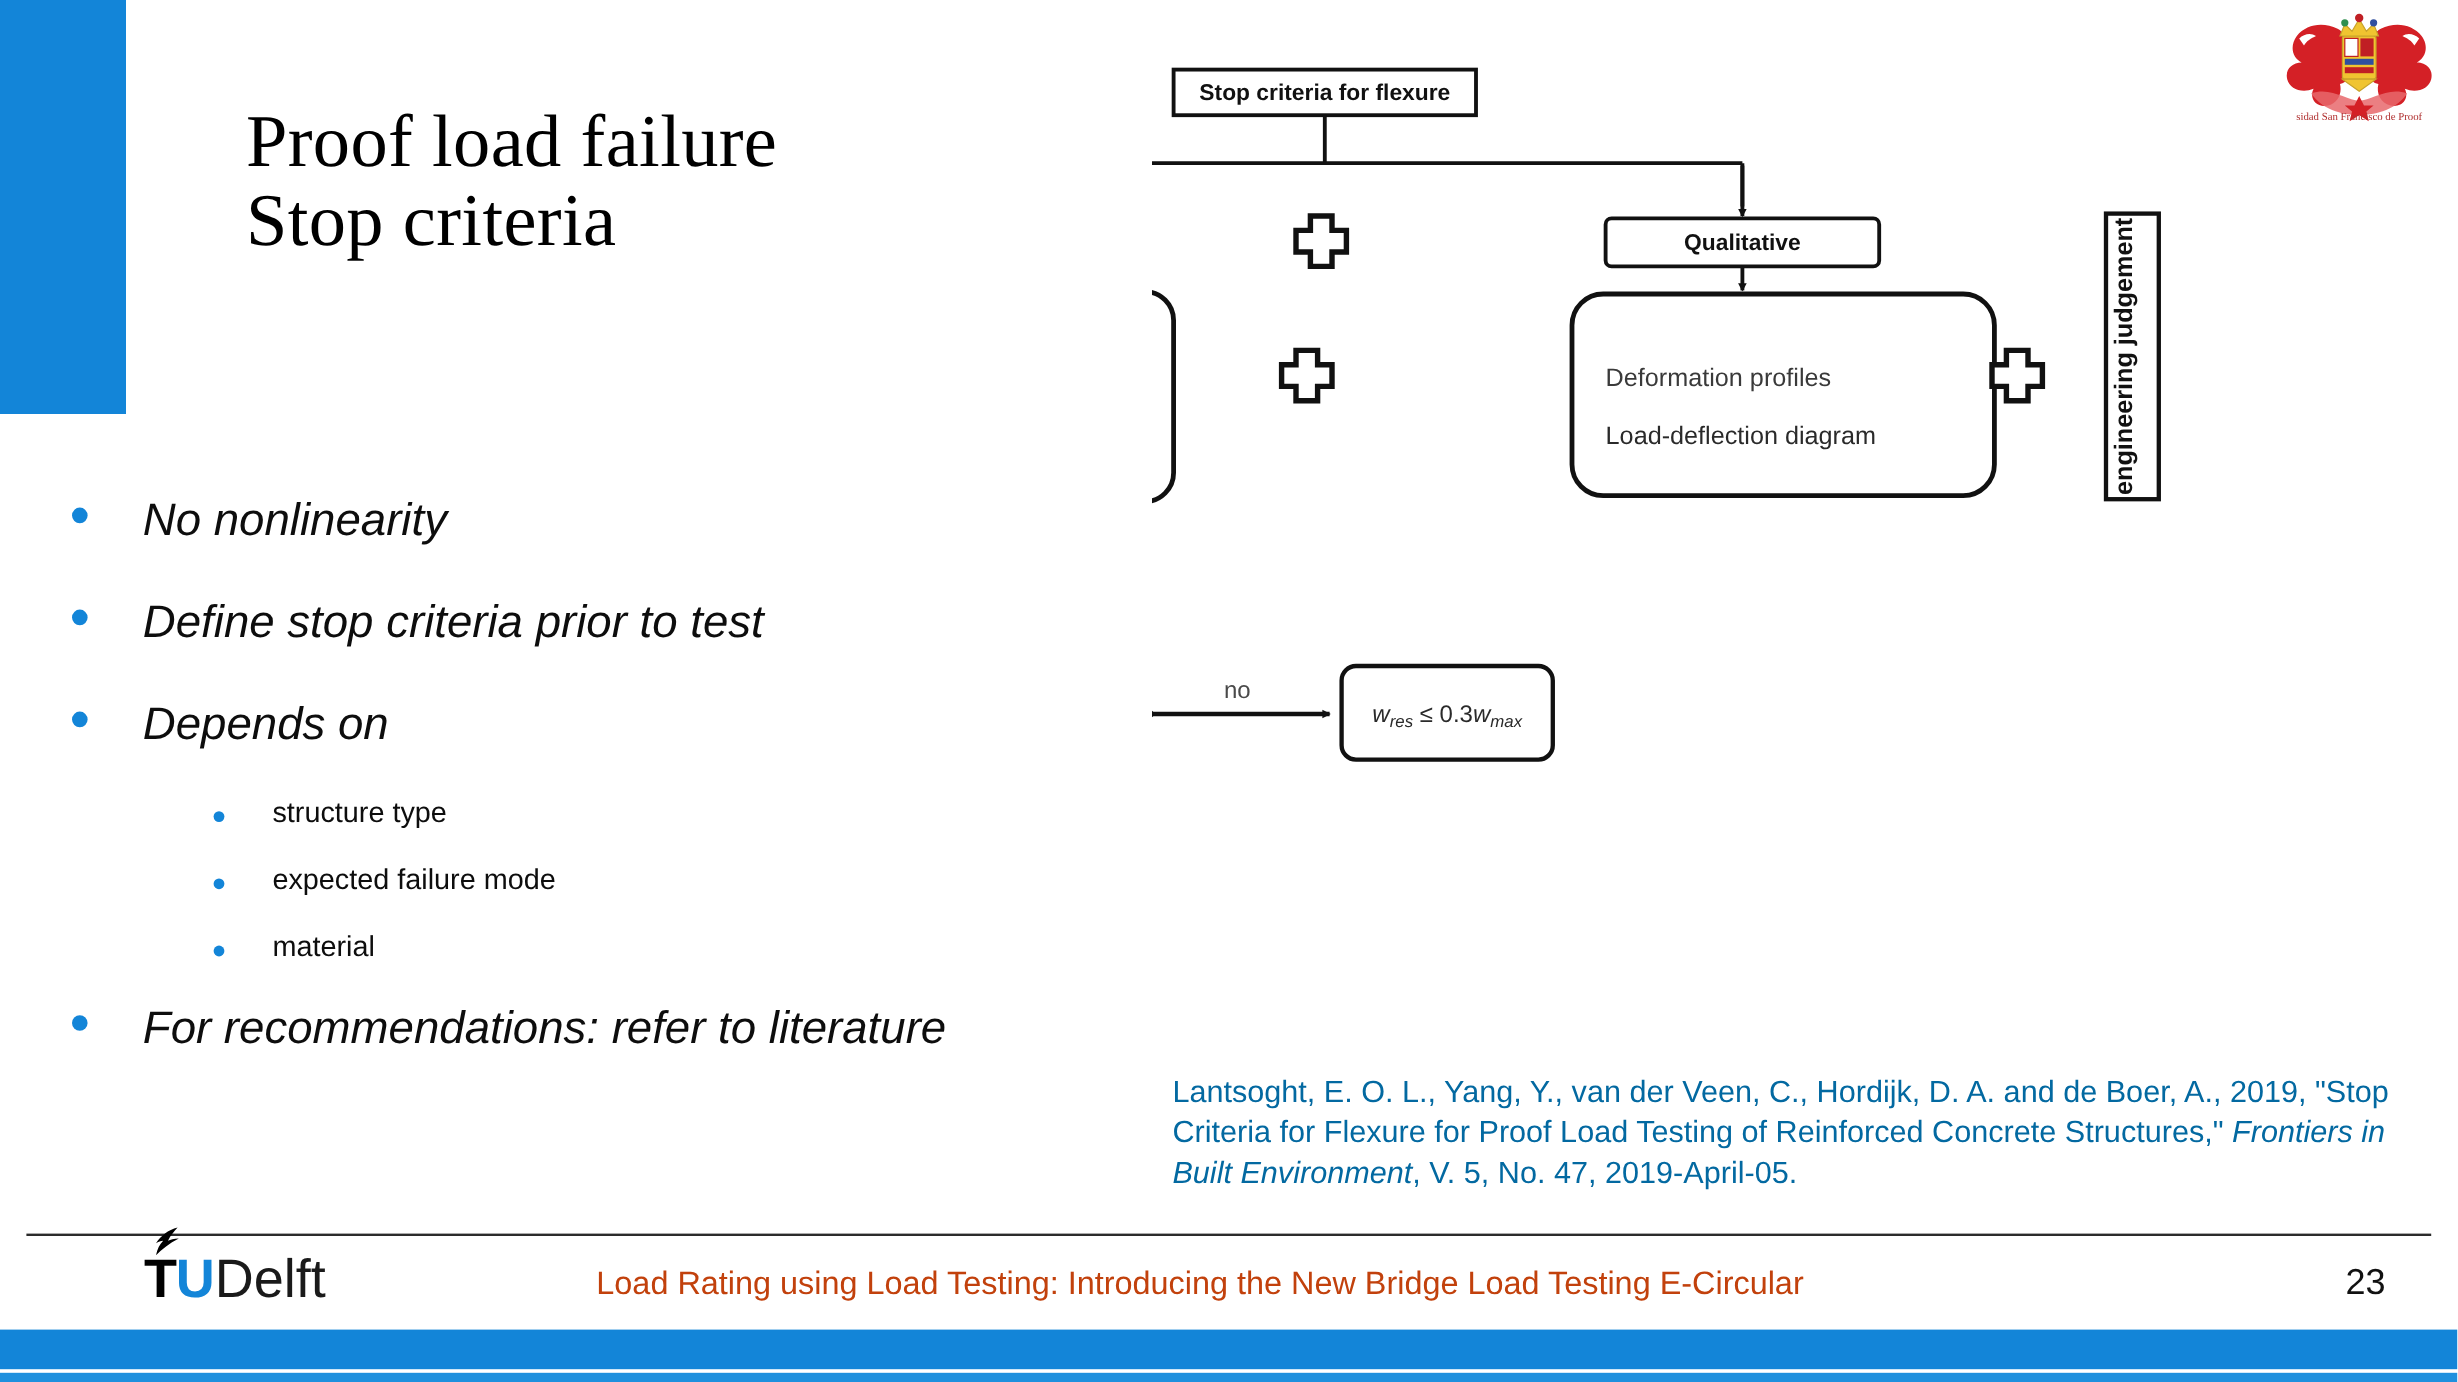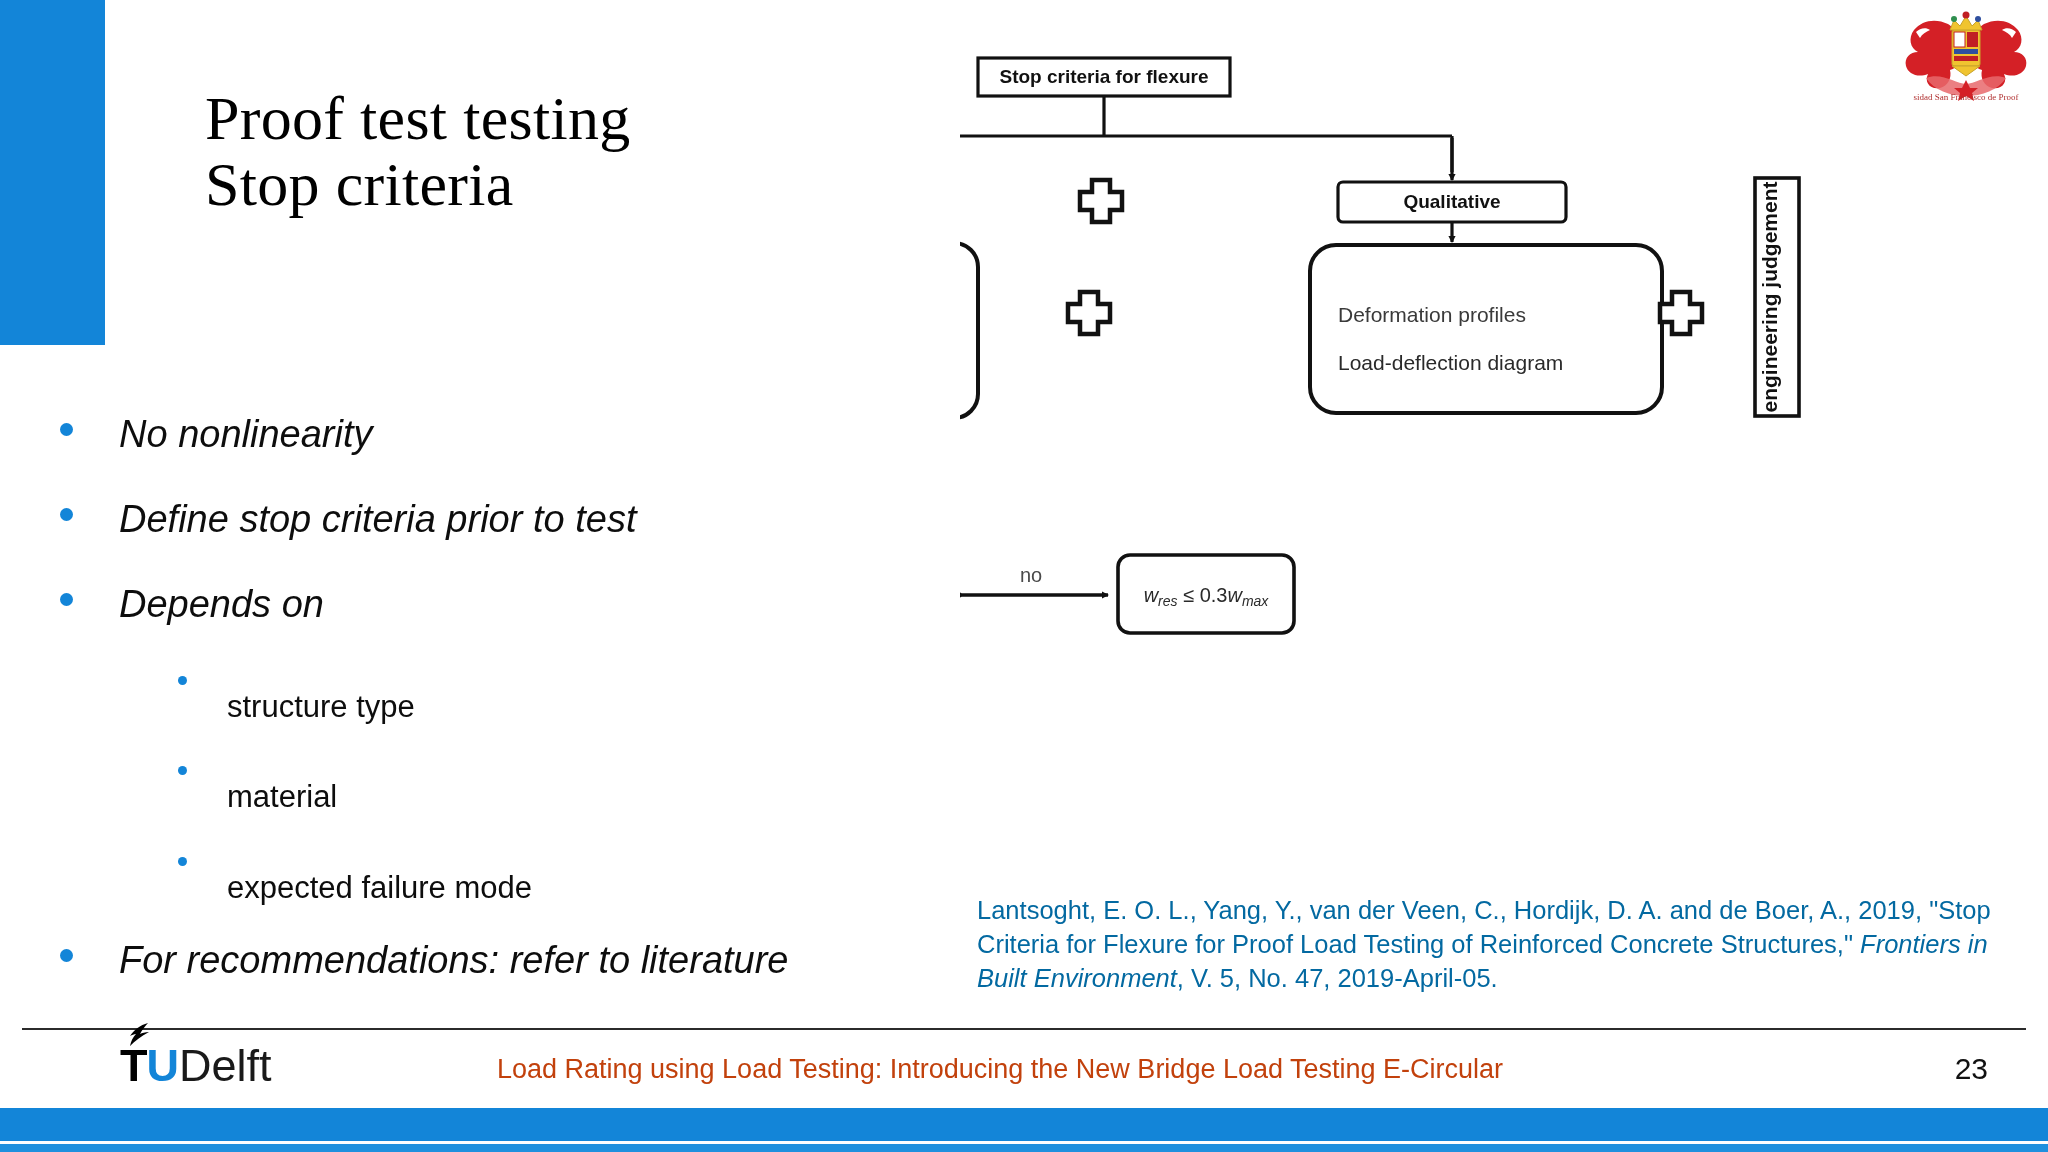--- a/index.html
+++ b/index.html
@@ -75,23 +75,22 @@
     margin-top: 16px;
     margin-right: 40px;
   }
   .bullet-text {
     font-size: 38px;
     line-height: 1.55;
     color: #0d0d0d;
     font-weight: 400;
   }
   .lvl2 .bullet-text {
-    font-size: 31px;
+    font-size: 24px;
     line-height: 1.5;
-    margin-top: 24px;
   }
 
   
   .figure {
     position: absolute;
     left: 960px;
     top: 30px;
     width: 1070px;
     height: 850px;
   }
@@ -207,21 +206,21 @@
   }
 </style>
 </head>
 <body>
 
 <div id="slide">
 
   <div class="accent-bar"></div>
 
   <div class="title-block">
-    <div class="title-line">Proof test testing</div>
+    <div class="title-line">Proof load failure</div>
     <div class="title-line">Stop criteria</div>
   </div>
 
   <div class="bullets">
 
     <div class="bullet-row lvl1">
       <span class="dot"></span>
       <span class="bullet-text">No nonlinearity</span>
     </div>
 
@@ -235,26 +234,26 @@
       <span class="bullet-text">Depends on</span>
     </div>
 
     <div class="bullet-row lvl2">
       <span class="dot"></span>
       <span class="bullet-text">structure type</span>
     </div>
 
     <div class="bullet-row lvl2">
       <span class="dot"></span>
+      <span class="bullet-text">expected failure mode</span>
+    </div>
+
+    <div class="bullet-row lvl2">
+      <span class="dot"></span>
       <span class="bullet-text">material</span>
-    </div>
-
-    <div class="bullet-row lvl2">
-      <span class="dot"></span>
-      <span class="bullet-text">expected failure mode</span>
     </div>
 
     <div class="bullet-row lvl1">
       <span class="dot"></span>
       <span class="bullet-text">For recommendations: refer to literature</span>
     </div>
 
   </div>
 
   <div class="figure">

